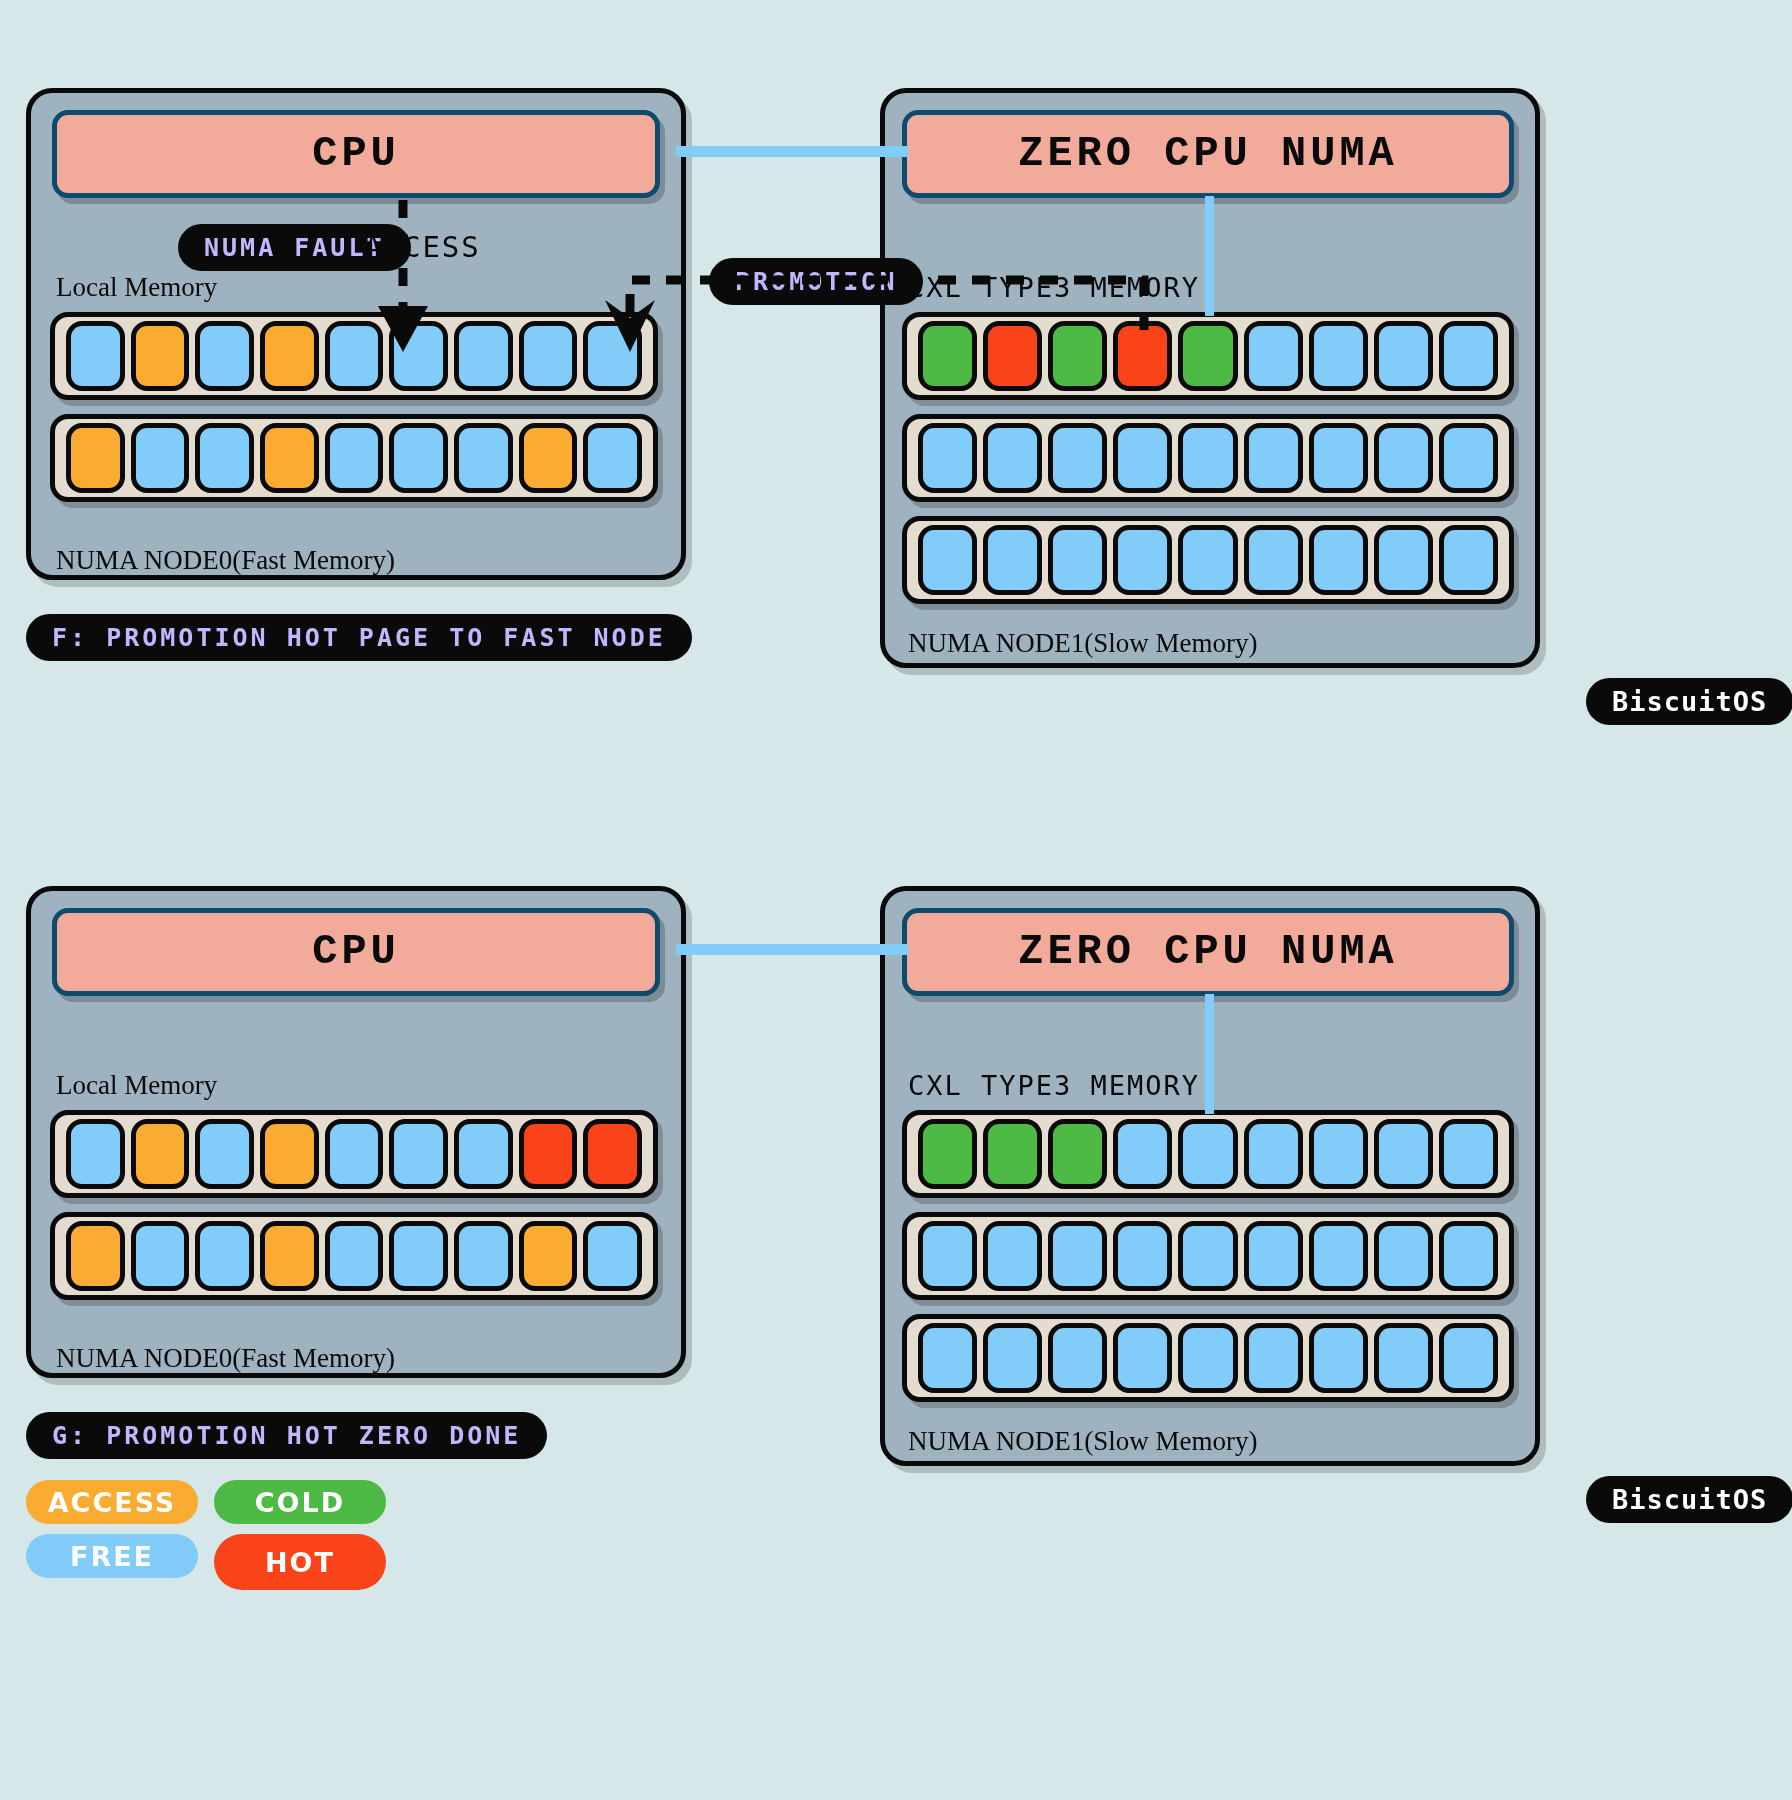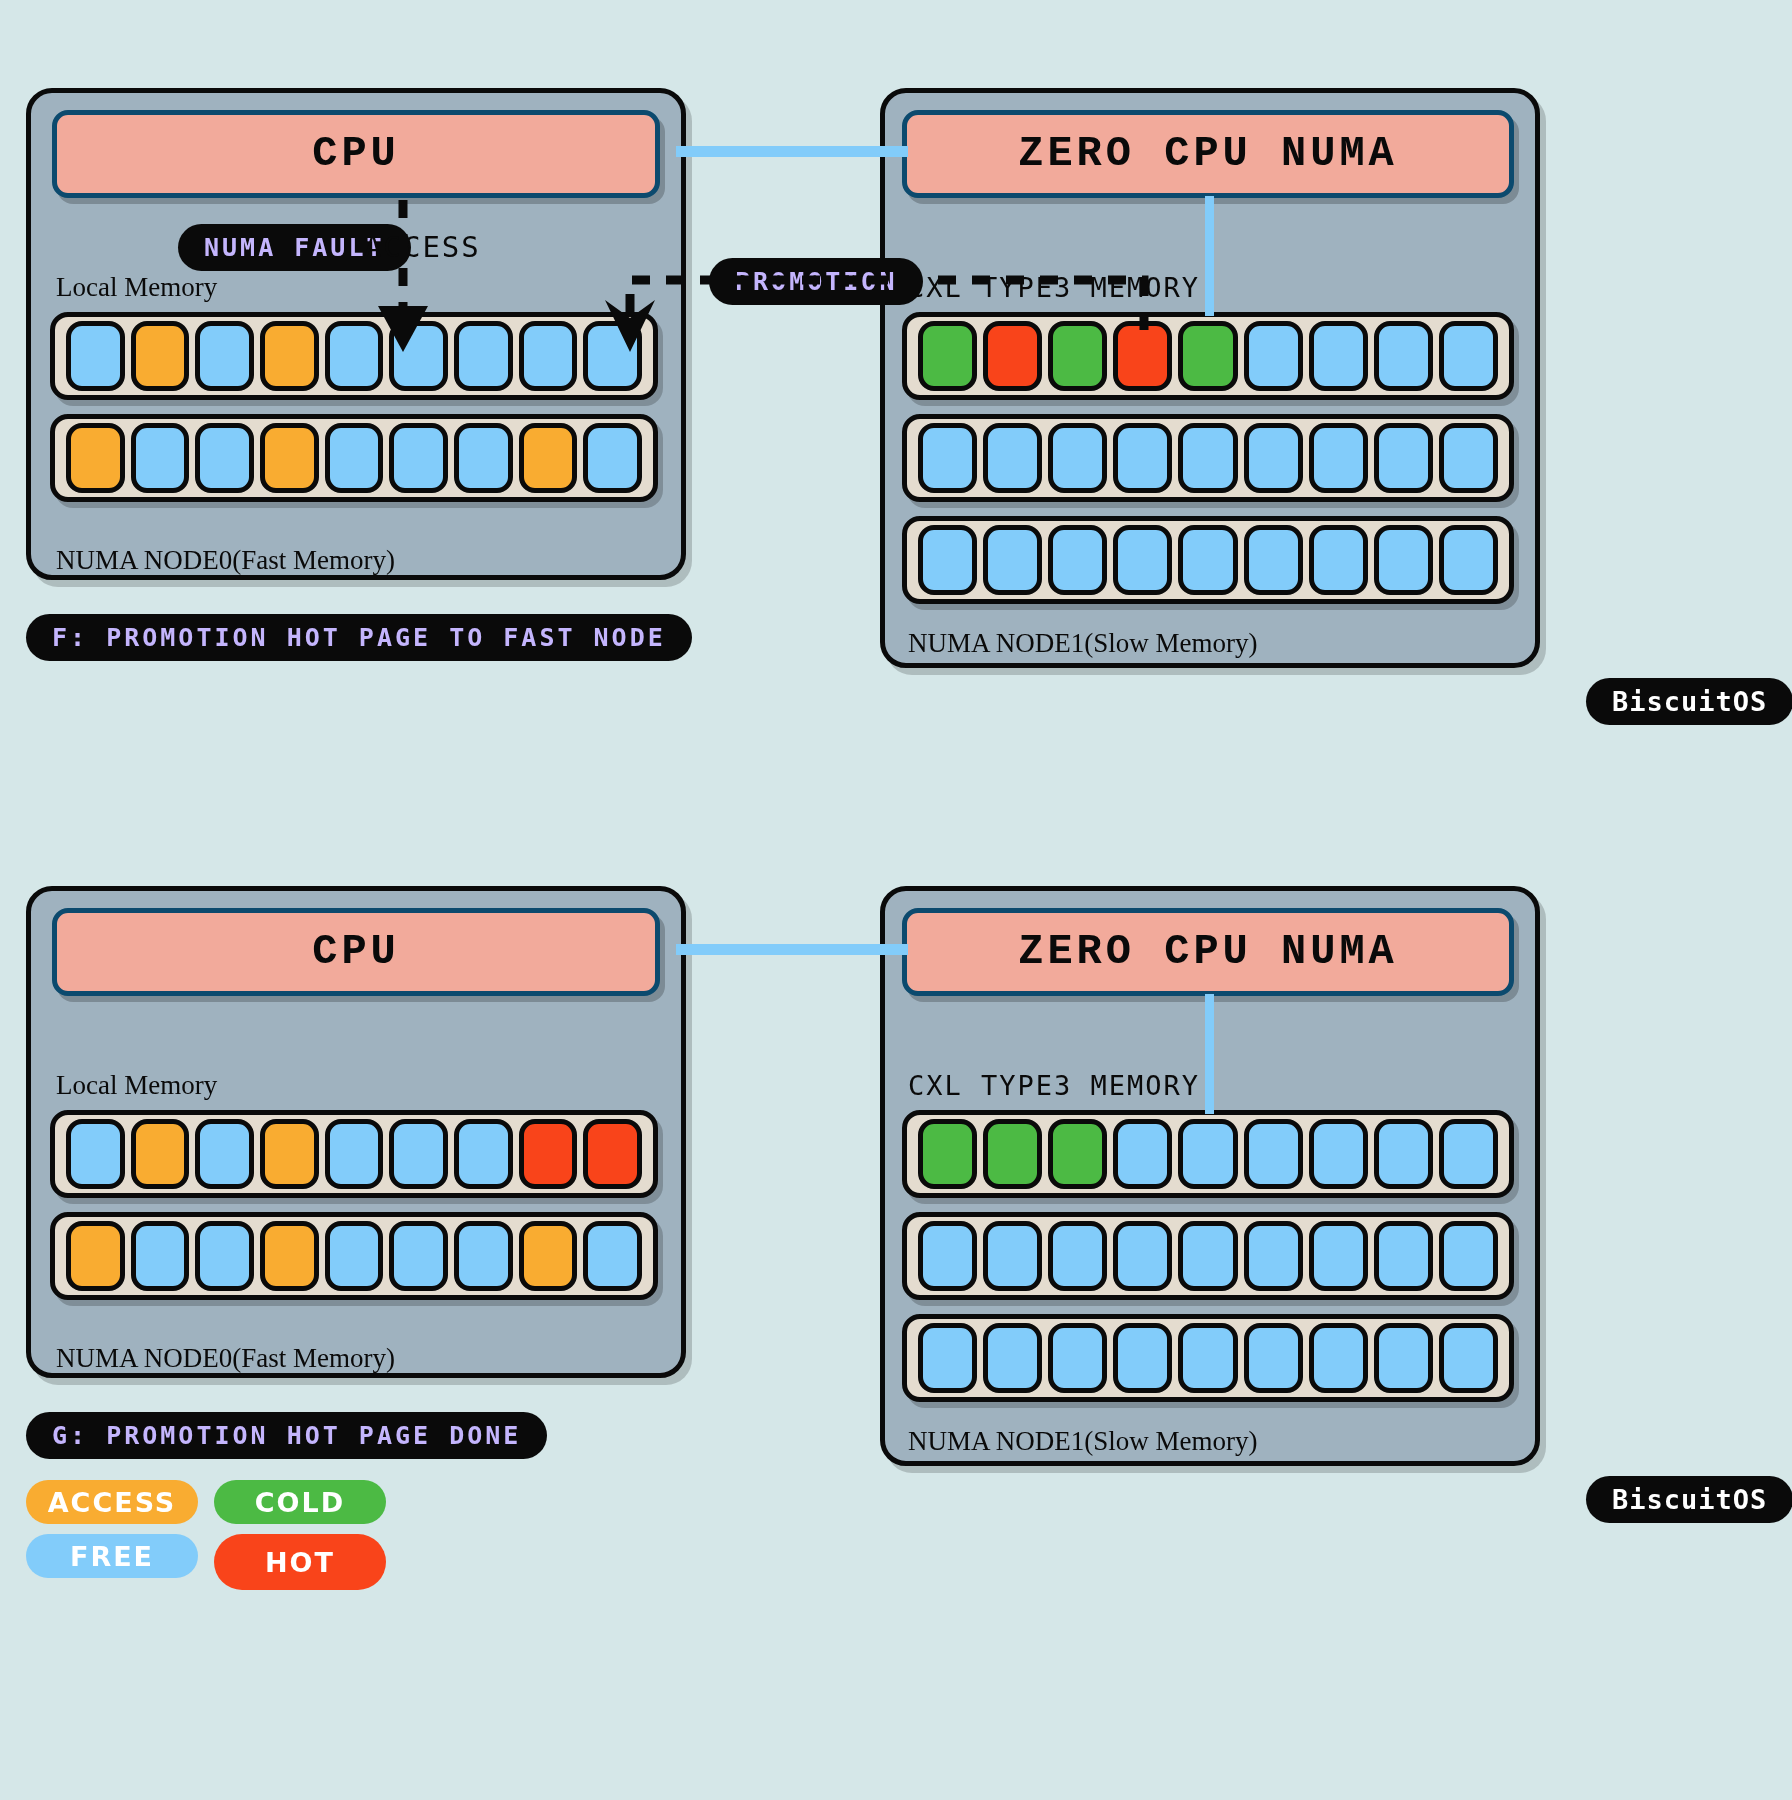--- a/index.html
+++ b/index.html
@@ -275,21 +275,21 @@
   <div class="cell c-free"></div>
   <div class="cell c-free"></div>
   <div class="cell c-free"></div>
 </div>
 
 <div class="lbl" style="left:908px;top:1426px;">NUMA NODE1(Slow Memory)</div>
 
 <div class="link" style="left:676px;top:944px;width:232px;height:11px;"></div>
 <div class="vline" style="left:1205px;top:994px;height:120px;"></div>
 
-<div class="pill" style="left:26px;top:1412px;">G: PROMOTION HOT PAGE DONE</div>
+<div class="pill" style="left:26px;top:1412px;">G: PROMOTION HOT ZERO DONE</div>
 
 <div class="legend-pill" style="left:26px;top:1480px;width:172px;height:44px;background:#f9ac31;">ACCESS</div>
 <div class="legend-pill" style="left:214px;top:1480px;width:172px;height:44px;background:#4cba44;">COLD</div>
 <div class="legend-pill" style="left:26px;top:1534px;width:172px;height:44px;background:#82ccfa;">FREE</div>
 <div class="legend-pill" style="left:214px;top:1534px;width:172px;height:56px;background:#f9441a;">HOT</div>
 
 <div class="biscuit" style="left:1586px;top:1476px;">BiscuitOS</div>
 
 <svg class="overlay" viewBox="0 0 1792 1800">
   <g stroke="#0a0a0a" stroke-width="9" fill="none" stroke-dasharray="18 16" stroke-linecap="butt">

